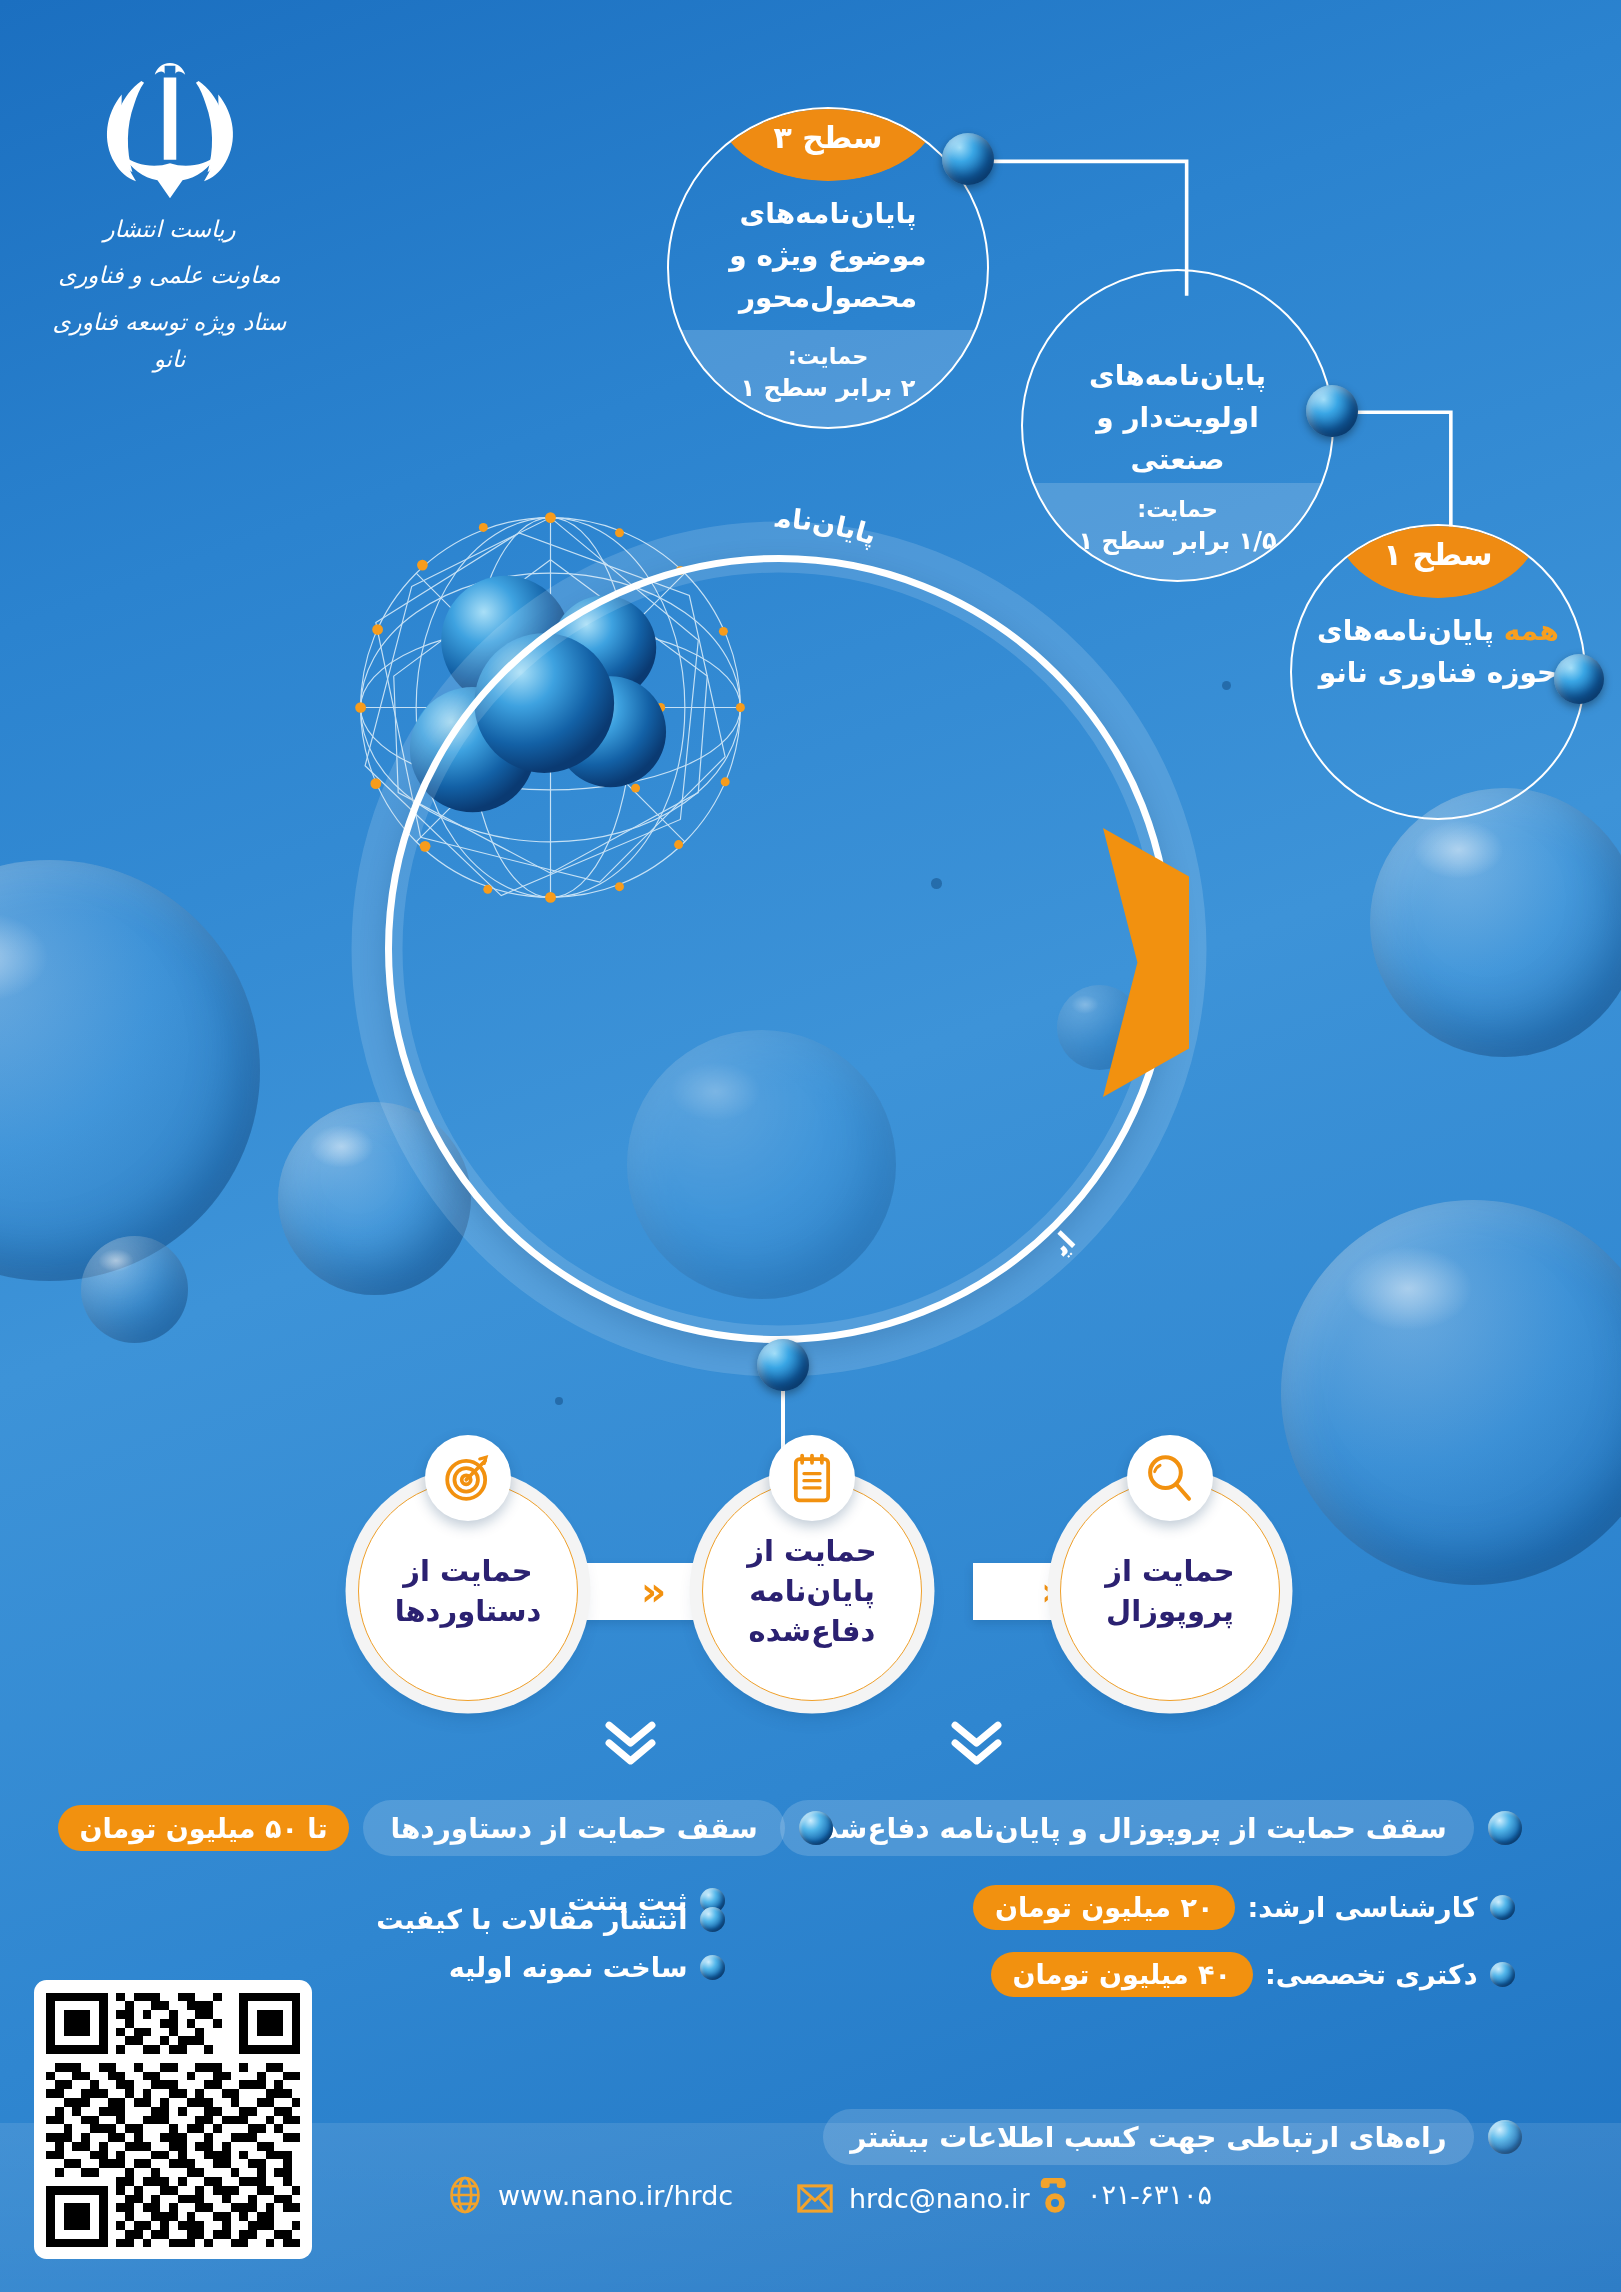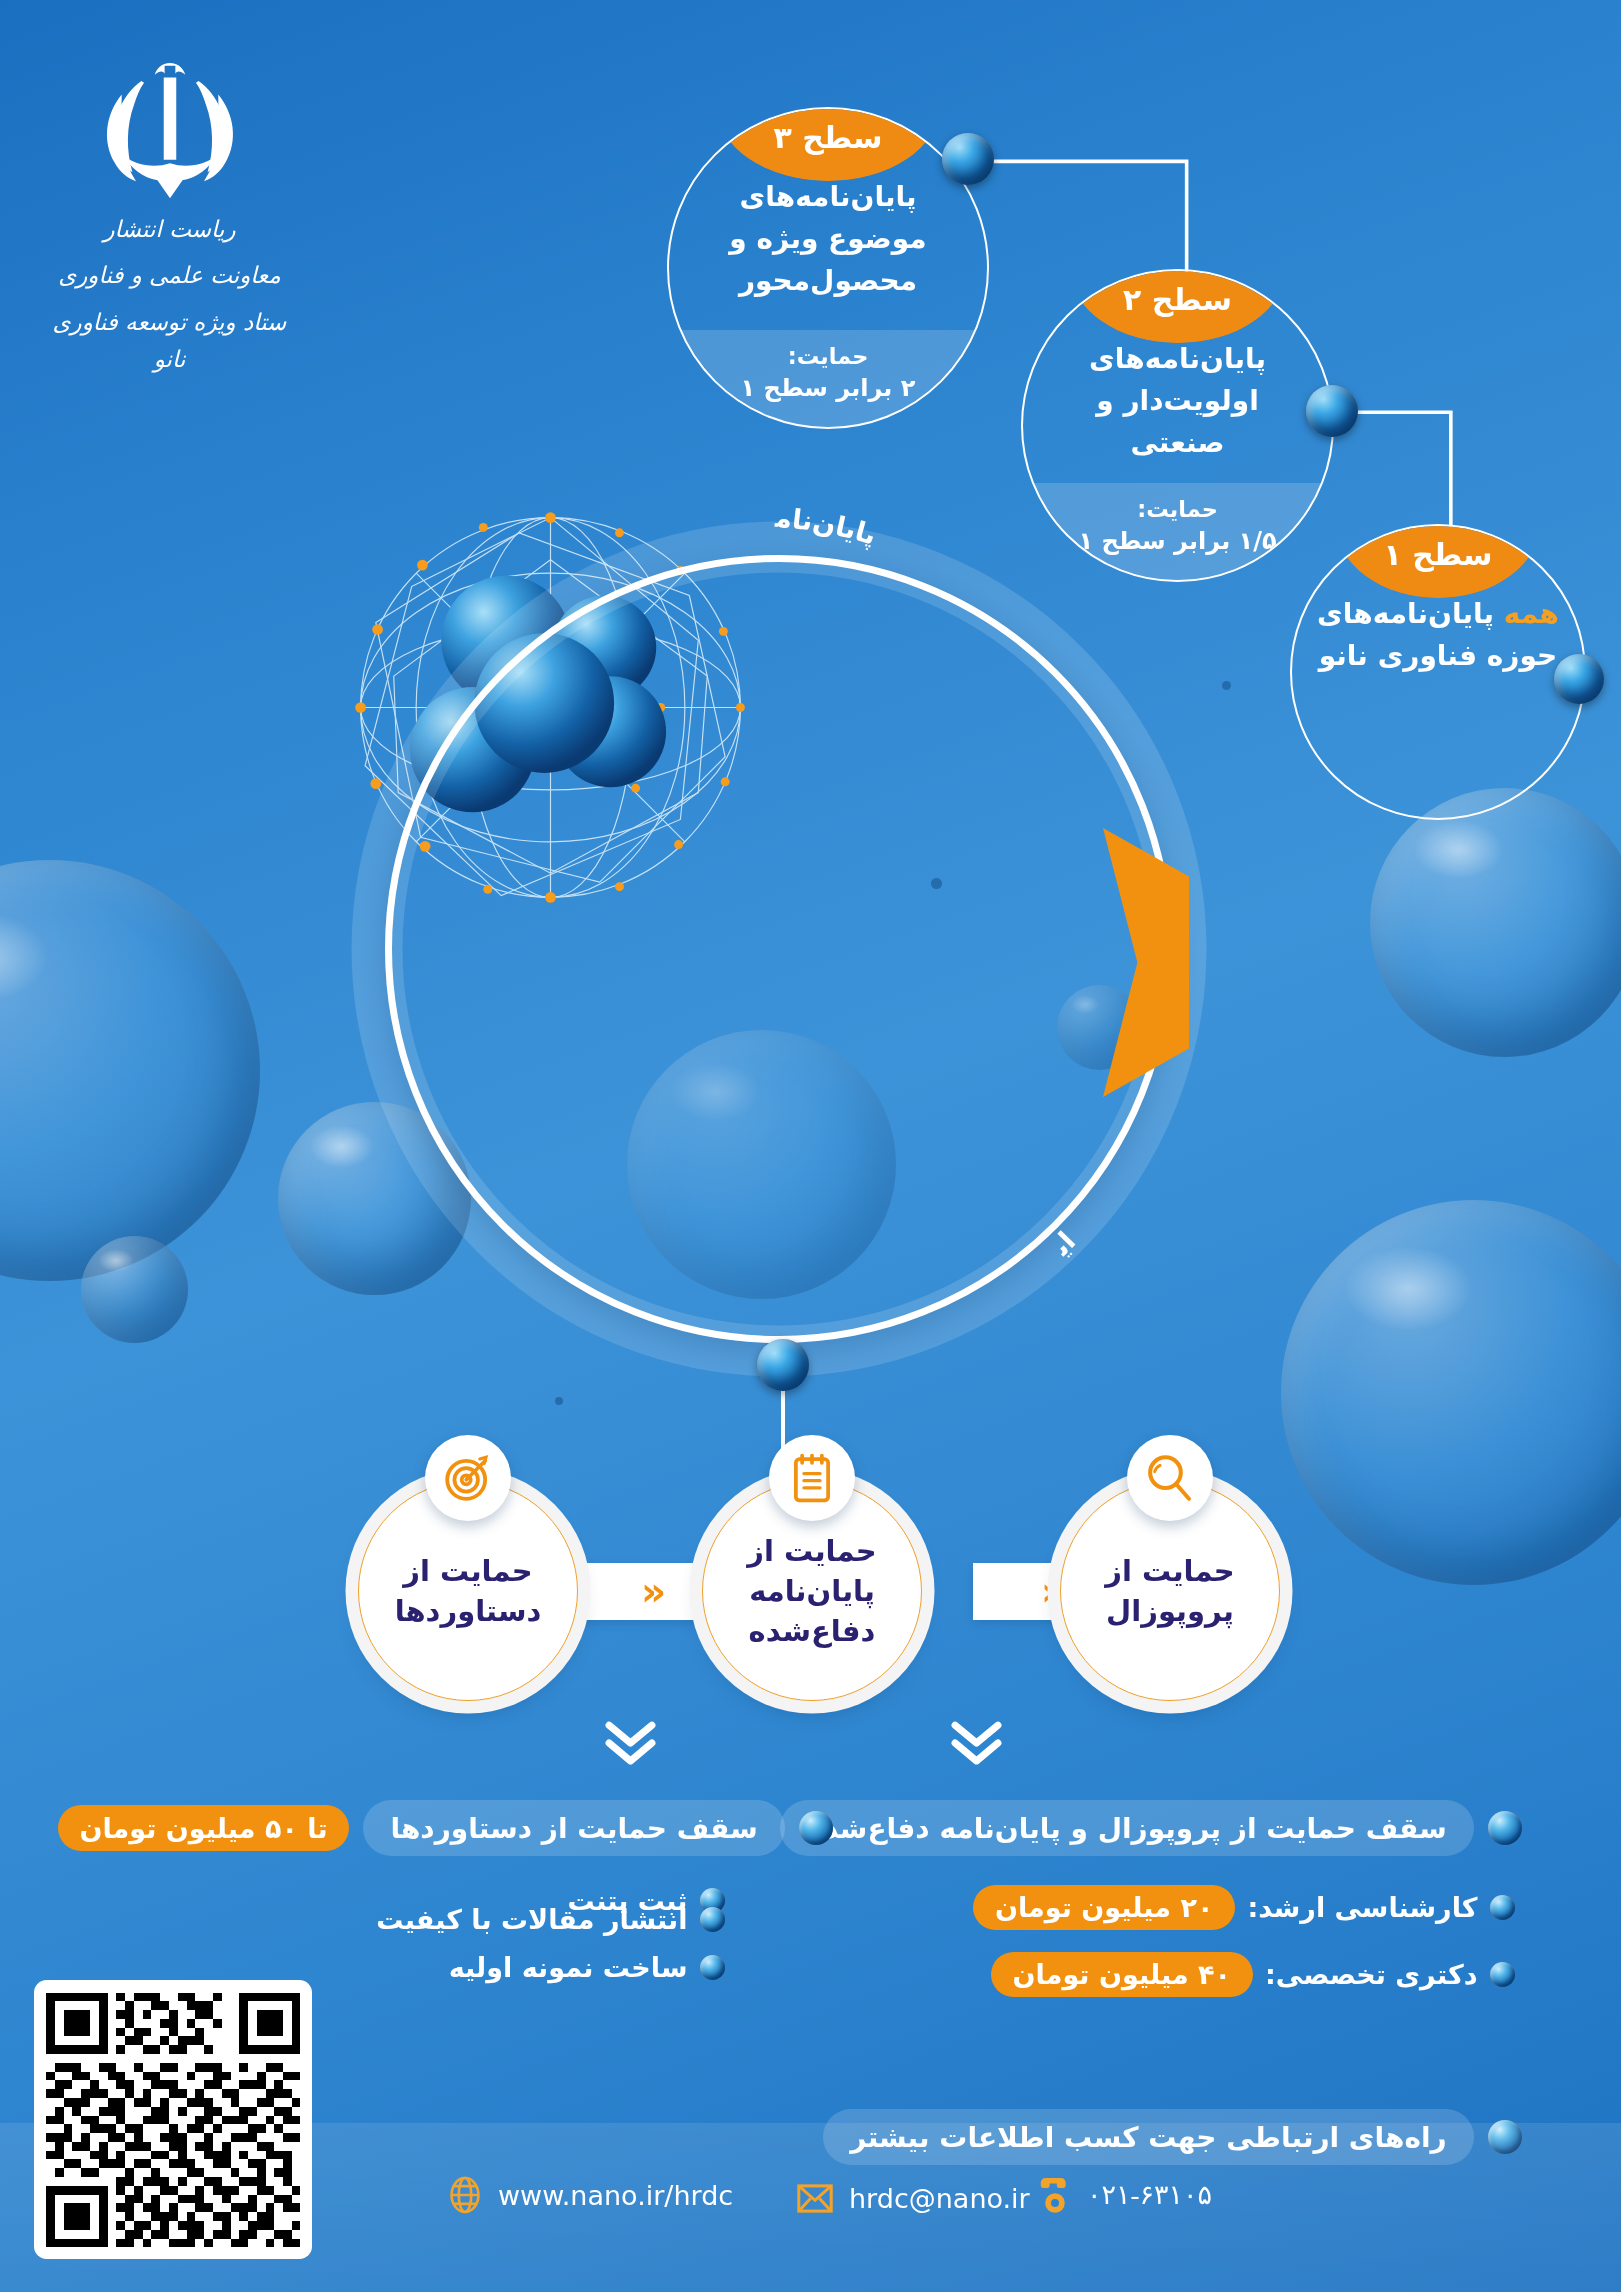--- a/index.html
+++ b/index.html
@@ -40,21 +40,21 @@
     width: 70%; height: 75px;
     background: #ef8b12;
     border-radius: 0 0 50% 50% / 0 0 100% 100%;
     clip-path: ellipse(50% 100% at 50% 0%);
     color: #fff; font-size: 30px; font-weight: bold;
     display: flex; align-items: center; justify-content: center;
     padding-bottom: 12.5px;
     letter-spacing: 0.4px;
   }
   .level-title {
-    margin-top: 67px; width: 86%;
+    margin-top: 84px; width: 86%;
     color: #fff; font-size: 28px; font-weight: bold; line-height: 1.5;
     text-align: center;
   }
   .level-title .hl { color: #f79f1f; }
   .level-support {
     position: absolute; bottom: 0; width: 100%;
     background: rgba(255,255,255,.17);
     color: #fff; text-align: center;
     padding: 12.5px 0 25px;
   }
@@ -204,21 +204,20 @@
     <div class="level-badge">سطح ۳</div>
     <div class="level-title">پایان‌نامه‌های موضوع ویژه و محصول‌محور</div>
     <div class="level-support">
       <span class="lbl">حمایت:</span>
       <span class="val">۲ برابر سطح ۱</span>
     </div>
   </div>
   <div class="orb" style="left:942px; top:133px; width:52px; height:52px;"></div>
 
   <div class="level-circle" style="left:1021px; top:269px; width:313px; height:313px;">
-    <div class="level-badge">سطح ۲</div>
     <div class="level-title">پایان‌نامه‌های اولویت‌دار و صنعتی</div>
     <div class="level-support">
       <span class="lbl">حمایت:</span>
       <span class="val">۱/۵ برابر سطح ۱</span>
     </div>
   </div>
   <div class="orb" style="left:1306px; top:385px; width:52px; height:52px;"></div>
 
   <div class="level-circle" style="left:1290px; top:524px; width:296px; height:296px;">
     <div class="level-badge">سطح ۱</div>

